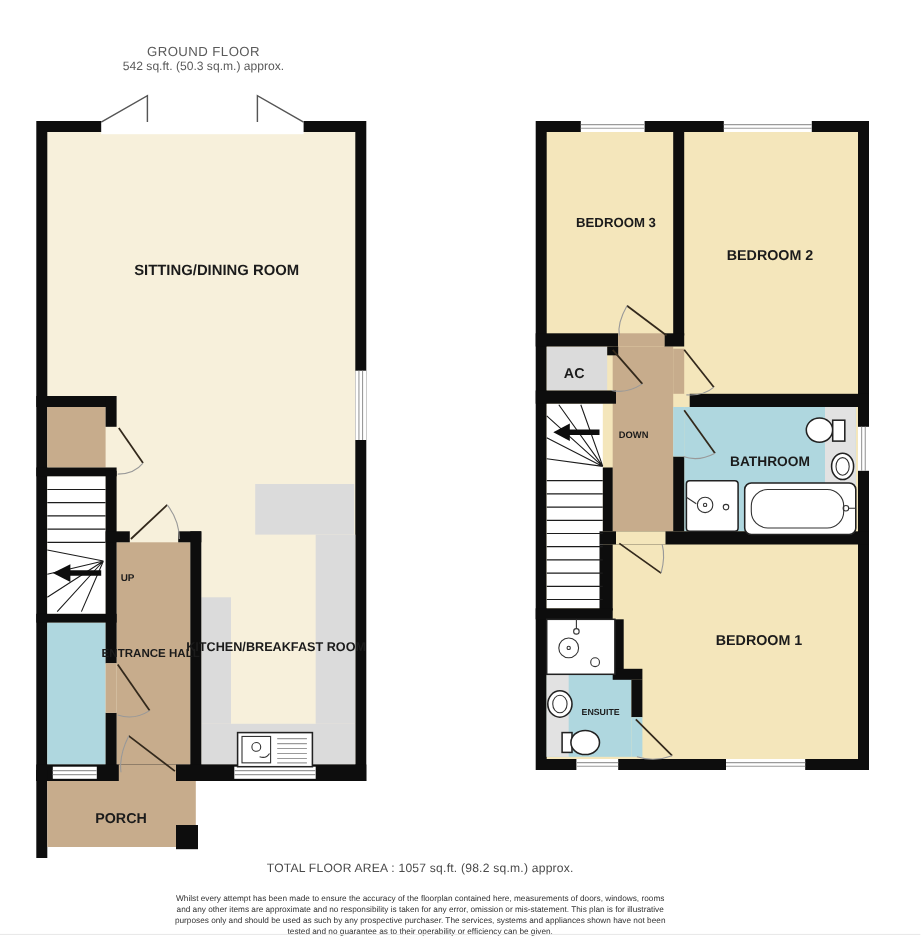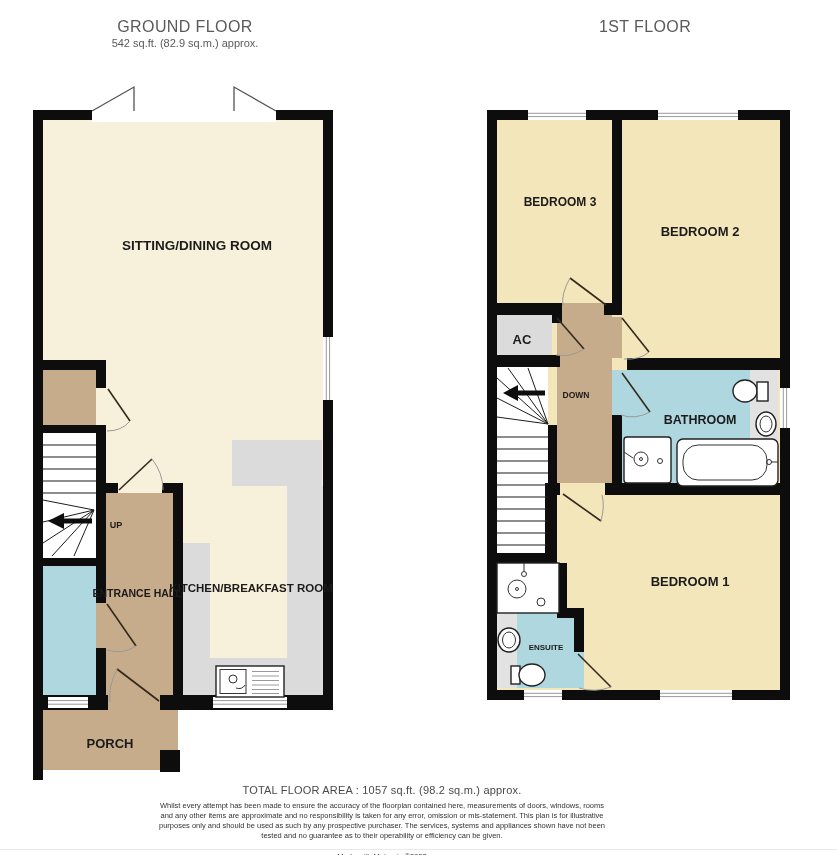--- a/index.html
+++ b/index.html
@@ -1,25 +1,25 @@
 <!DOCTYPE html>
 <html style="--wall: #0d0d0d; --cream: #f7f0db; --yellow: #f4e6bb; --tan: #c7ac8c; --blue: #afd7df; --gray: #dbdbdb; --graylt: #e2e2e2;"><head>
 <meta charset="utf-8">
 <style>
   html,body{margin:0;padding:0;background:#ffffff;}
   #page{position:relative;width:837px;height:855px;background:#fff;overflow:hidden;
         font-family:"Liberation Sans",sans-serif;}
   .hdr{position:absolute;text-align:center;color:#5a5a5a;}
-  .hdr .t1{font-size:16px;letter-spacing:.4px;}
+  .hdr .t1{font-size:12px;letter-spacing:.4px;margin-top:22px;}
   .hdr .t2{font-size:11px;margin-top:1px;}
   #gf-hdr{left:35px;top:18px;width:300px;}
   #ff-hdr{left:495px;top:18px;width:300px;}
   #footer{position:absolute;left:0;top:784px;width:764px;text-align:center;}
   #total-area{font-size:11px;color:#4a4a4a;letter-spacing:.2px;}
-  #disclaimer{margin:5px auto 0;width:452px;font-size:7.5px;line-height:1.32;color:#333;}
+  #disclaimer{margin:16px auto 0;width:452px;font-size:7.5px;line-height:1.32;color:#333;}
   #credit{margin-top:11px;font-size:7.5px;color:#333;}
   #bottom-line{position:absolute;left:0;top:849px;width:837px;height:1px;background:#e9e9e9;}
   svg{position:absolute;left:0;top:0;}
   .wall{fill:var(--wall);}
   .cream{fill:var(--cream);} .yellow{fill:var(--yellow);} .tan{fill:var(--tan);}
   .blue{fill:var(--blue);} .gray{fill:var(--gray);} .graylt{fill:var(--graylt);}
   .white{fill:#ffffff;}
   .fix{fill:#fff;stroke:#222;stroke-width:1.4;}
   .fix2{fill:none;stroke:#333;stroke-width:1;}
   .leaf{stroke:#33291c;stroke-width:1.6;fill:none;}
@@ -31,24 +31,23 @@
   .arrow{stroke:#0d0d0d;stroke-width:5;}
   .lbl{font-family:"Liberation Sans",sans-serif;font-weight:bold;fill:#1b1b1b;text-anchor:middle;}
 </style>
 </head>
 <body>
 
 <div id="page">
 
   <div class="hdr" id="gf-hdr">
     <div class="t1">GROUND FLOOR</div>
-    <div class="t2">542 sq.ft. (82.9 sq.m.) approx.</div>
+    <div class="t2">542 sq.ft. (50.3 sq.m.) approx.</div>
   </div>
   <div class="hdr" id="ff-hdr">
-    <div class="t1">1ST FLOOR</div>
   </div>
 
   <svg width="837" height="855" viewBox="0 0 837 855">
 
     <g>
       <rect class="wall" x="33" y="110" width="300" height="600"></rect>
       <rect class="cream" x="43" y="120" width="280" height="575"></rect>
 
       <rect class="tan" x="43" y="370" width="53" height="55"></rect>
       <rect class="white" x="43" y="433" width="53" height="125"></rect>

